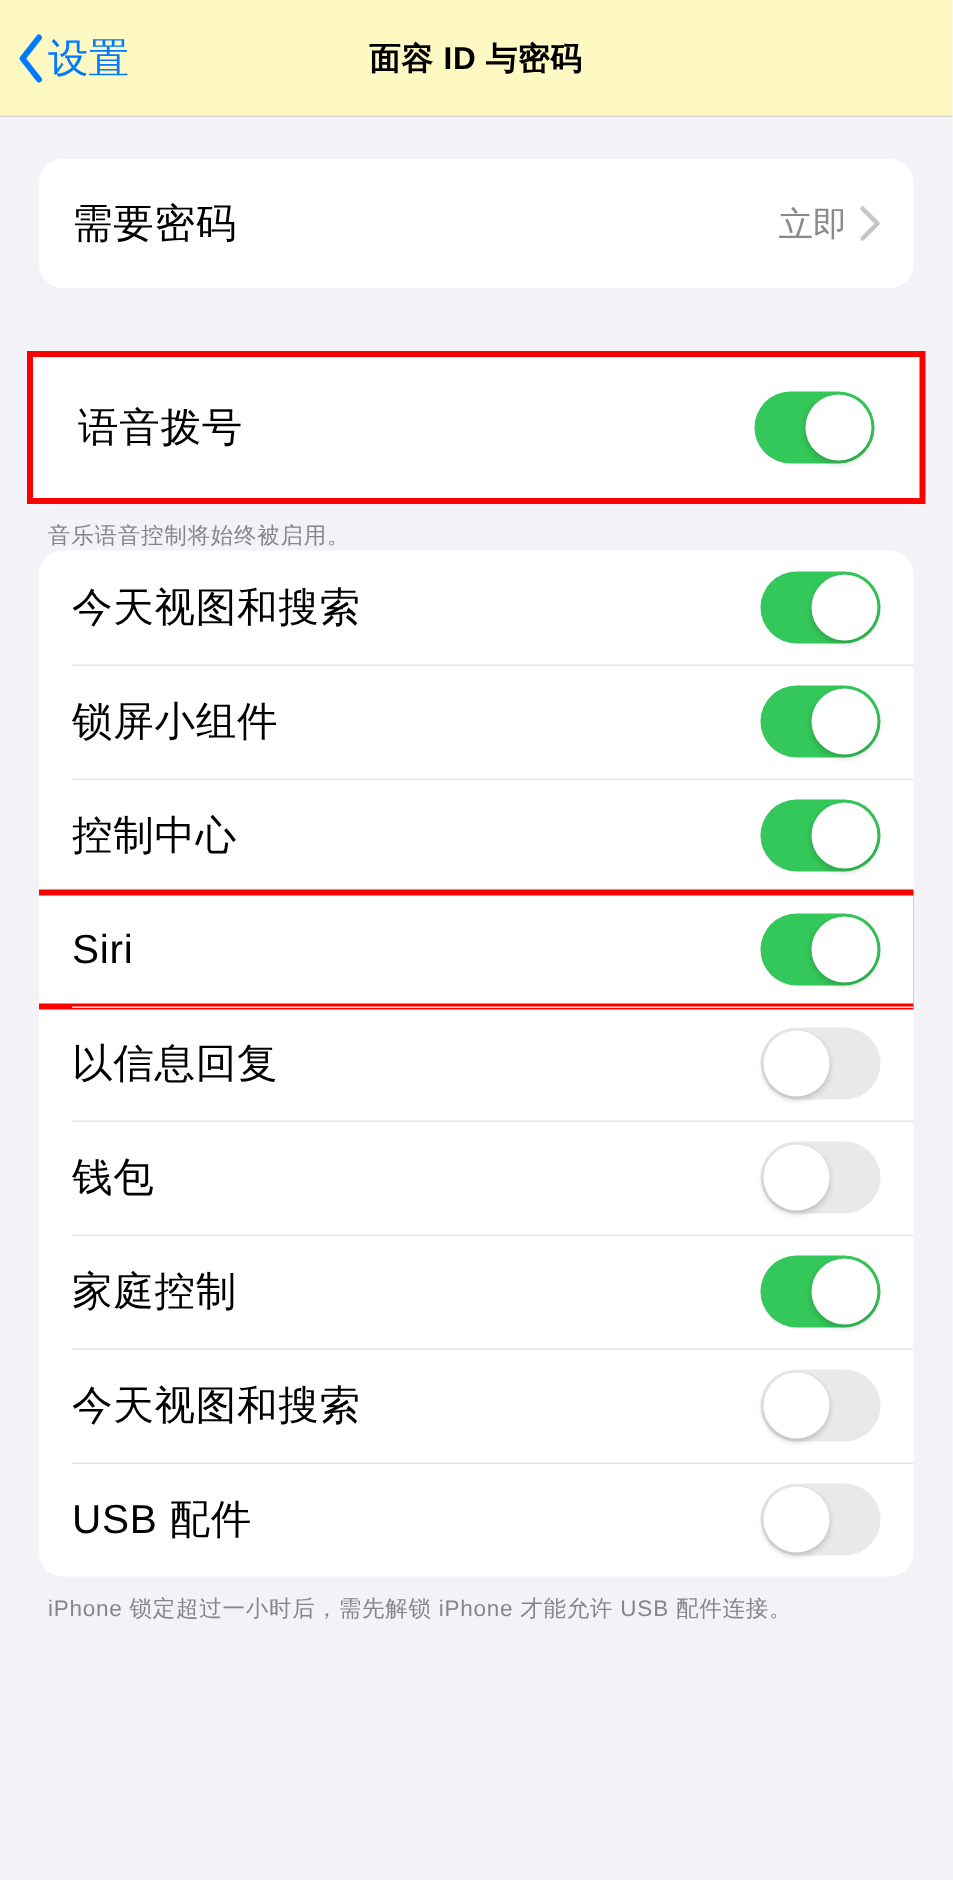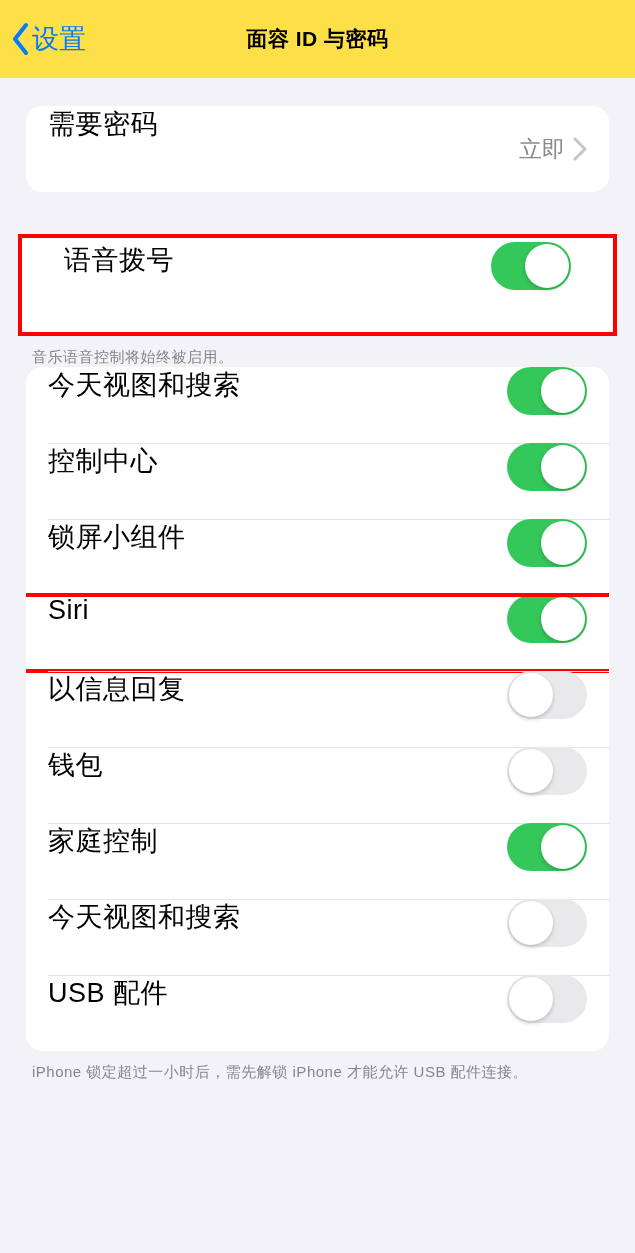--- a/index.html
+++ b/index.html
@@ -5,21 +5,21 @@
     * { margin: 0; padding: 0; box-sizing: border-box; -webkit-font-smoothing: antialiased; }
     body {
       width: 635px;
       height: 1253px;
       background: #f2f2f7;
       font-family: -apple-system, 'PingFang SC', 'Helvetica Neue', Arial, sans-serif;
       overflow: hidden;
     }
     .navbar {
       height: 78px;
-      background: #fde047;
+      background: #fef9c3;
       border-bottom: 1px solid #d8d8dc;
       display: flex;
       align-items: center;
       position: relative;
       padding: 0 10px;
     }
     .back {
       display: flex;
       align-items: center;
       color: #007aff;
@@ -40,25 +40,26 @@
     .group {
       background: #fff;
       border-radius: 16px;
       margin: 0 26px;
       overflow: hidden;
     }
     .group.highlight-box {
       border: 4px solid #ff0000;
       border-radius: 0;
       margin: 0 18px;
-      padding: 4px 20px;
+      padding: 4px 8px;
     }
     .group.highlight-box .row { border-radius: 12px; }
     .row {
       display: flex;
+      align-items: center;
       justify-content: space-between;
       padding: 0 22px;
       min-height: 76px;
       position: relative;
     }
     .row + .row::before {
       content: '';
       position: absolute;
       left: 22px;
       right: 0;
@@ -166,27 +167,27 @@
 
 
   <div class="group" style="position:relative">
     <div class="row">
       <span class="label">今天视图和搜索</span>
       <div class="toggle on">
           <div class="knob"></div>
         </div>
     </div>
     <div class="row">
+      <span class="label">锁屏小组件</span>
+      <div class="toggle on">
+          <div class="knob"></div>
+        </div>
+    </div>
+    <div class="row">
       <span class="label">控制中心</span>
-      <div class="toggle on">
-          <div class="knob"></div>
-        </div>
-    </div>
-    <div class="row">
-      <span class="label">锁屏小组件</span>
       <div class="toggle on">
           <div class="knob"></div>
         </div>
     </div>
     <div class="row row-highlight">
       <span class="label">Siri</span>
       <div class="toggle on">
           <div class="knob"></div>
         </div>
     </div>

